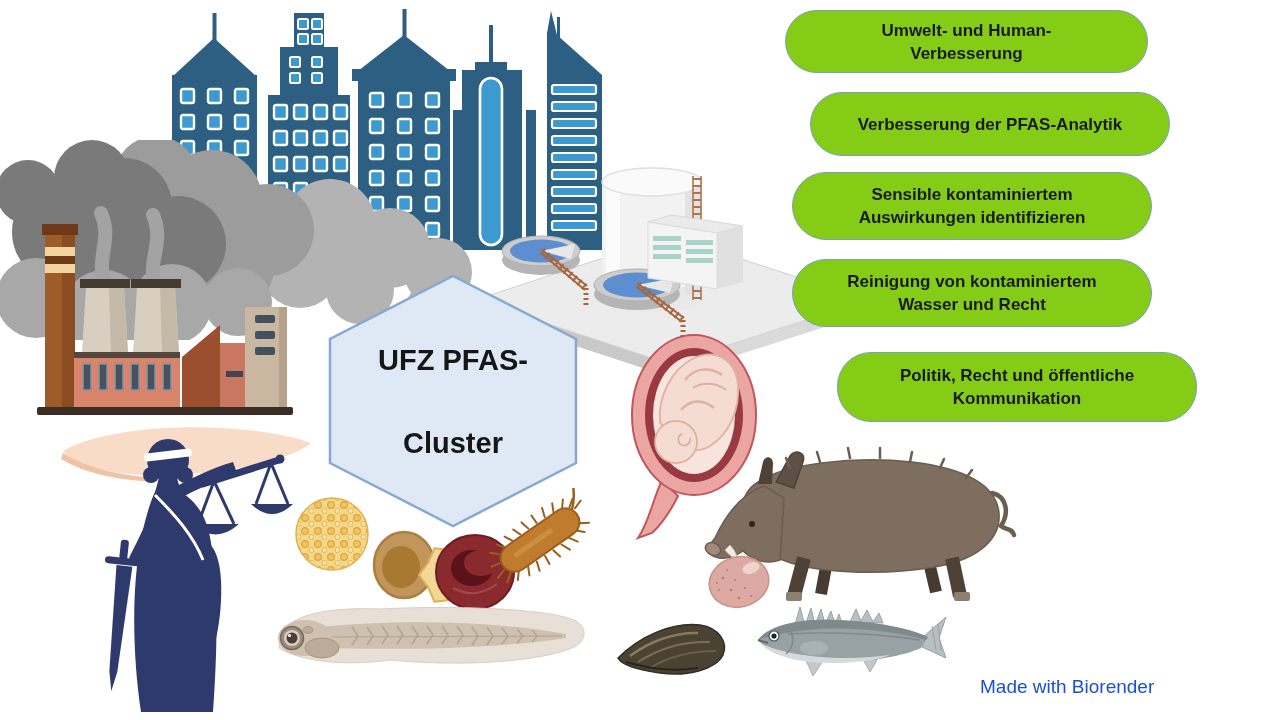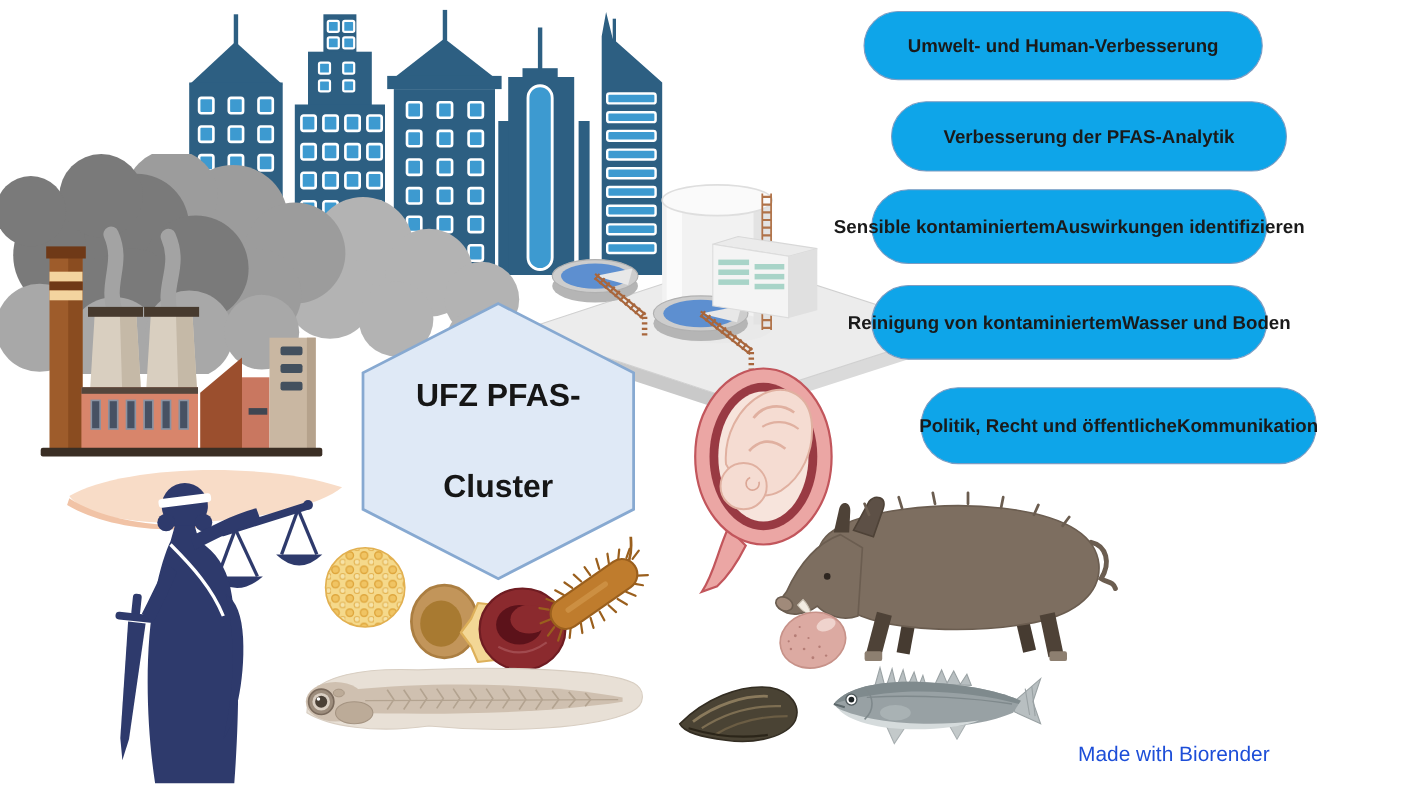--- a/index.html
+++ b/index.html
@@ -1,20 +1,20 @@
 <!DOCTYPE html>
 <html><head>
 <meta charset="utf-8">
 <style>
   html,body{margin:0;padding:0;background:#ffffff;}
   #stage{position:relative;width:1280px;height:720px;background:#ffffff;overflow:hidden;
          font-family:"Liberation Sans",sans-serif;}
   .illus{position:absolute;}
-  .pill{position:absolute;background:#0ea5e9;border:1.6px solid #7d9cc2;border-radius:34px;
-        display:flex;align-items:center;justify-content:center;
+  .pill{position:absolute;background:#84cc16;border:1.6px solid #7d9cc2;border-radius:34px;
+        display:flex;flex-direction:column;align-items:center;justify-content:center;
         text-align:center;color:#1a1a1a;font-weight:bold;font-size:17px;line-height:23px;
         box-sizing:border-box;padding:22px 14px;}
   .pill span{display:block;white-space:nowrap;}
   #hex-text{position:absolute;left:326px;top:274px;width:254px;height:254px;
         display:flex;flex-direction:column;align-items:center;justify-content:center;
         text-align:center;color:#161616;font-weight:bold;font-size:29px;line-height:44px;gap:39px;}
   #watermark{position:absolute;left:980px;top:676px;width:260px;color:#1d4ed8;
         font-size:19px;font-weight:400;}
 </style>
 </head>
@@ -442,21 +442,21 @@
   <div class="pill" style="left:810px;top:92px;width:360px;height:64px">
     <span>Verbesserung der PFAS-Analytik</span>
     <span></span>
   </div>
   <div class="pill" style="left:792px;top:172px;width:360px;height:68px">
     <span>Sensible kontaminiertem</span>
     <span>Auswirkungen identifizieren</span>
   </div>
   <div class="pill" style="left:792px;top:259px;width:360px;height:68px">
     <span>Reinigung von kontaminiertem</span>
-    <span>Wasser und Boden</span>
+    <span>Wasser und Recht</span>
   </div>
   <div class="pill" style="left:837px;top:352px;width:360px;height:70px">
     <span>Politik, Recht und öffentliche</span>
     <span>Kommunikation</span>
   </div>
 
   <div id="watermark">Made with Biorender</div>
 
 </div>
 

